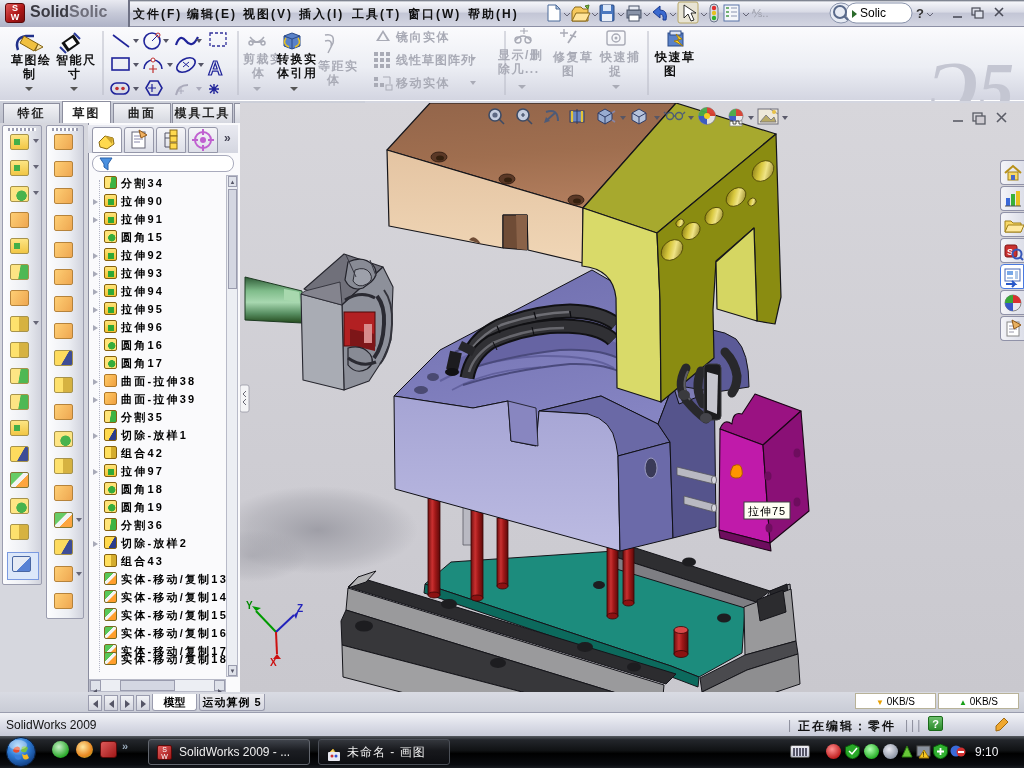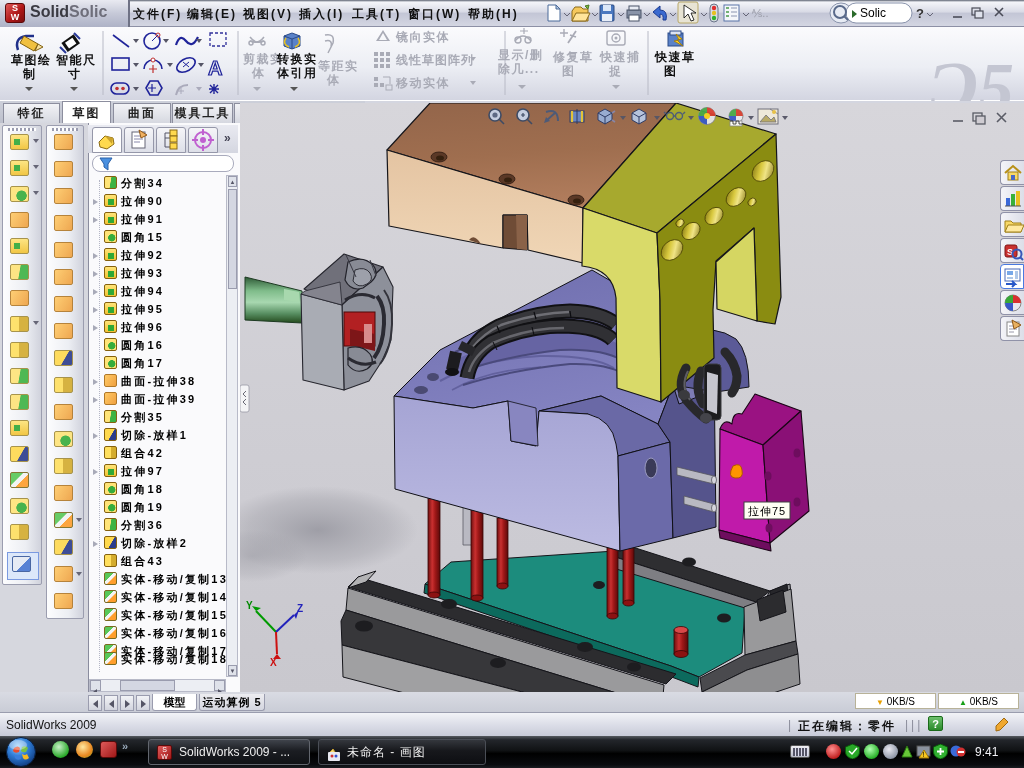--- a/index.html
+++ b/index.html
@@ -855,21 +855,21 @@
       <ellipse cx="16" cy="9" rx="9" ry="5" fill="#fff" opacity="0.35"></ellipse>
     </svg>
   <span class="abs qk" style="left:52px;background:radial-gradient(circle at 40% 35%,#c8f0c8,#28a828 70%,#0a6a0a)"></span>
   <span class="abs qk" style="left:76px;background:radial-gradient(circle at 40% 35%,#ffe8a0,#e88820 60%,#7a9a20)"></span>
   <span class="abs qk" style="left:100px;border-radius:3px;background:linear-gradient(135deg,#e05a5a,#a01818);border:1px solid #5c0a0a"></span>
   <span class="abs" style="left:122px;top:4px;color:#9ab;font-size:11px;font-weight:bold">»</span>
   <span class="abs tbtn" style="left:148px;width:162px;background:linear-gradient(180deg,#3f434b,#1b1d22 45%,#101216);border:1px solid #62666e">
     <span class="abs" style="left:8px;top:5px;width:15px;height:15px;background:linear-gradient(135deg,#e05a5a,#a01818);border-radius:2px;border:1px solid #5c0a0a;color:#fff;font-size:7px;line-height:7px;text-align:center">S<br>W</span>
     <span class="abs" style="left:30px;letter-spacing:0">SolidWorks 2009 - ...</span>
   </span>
-  <span class="abs tbtn" style="left:318px;width:168px;background:linear-gradient(180deg,#34373d,#17181c 45%,#0d0e12);border:1px solid #4a4e56">
+  <span class="abs tbtn" style="left:318px;width:132px;background:linear-gradient(180deg,#34373d,#17181c 45%,#0d0e12);border:1px solid #4a4e56">
     <span class="abs" style="left:8px;top:6px;width:14px;height:14px"><svg width="14" height="14">
           <rect x="1" y="4" width="12" height="9" rx="1" fill="#e8e8f0"></rect>
           <path d="M3,4 l3,-3 2,3" stroke="#c8a030" fill="#f8d870"></path>
           <circle cx="5" cy="8" r="1.5" fill="#d03030"></circle>
           <circle cx="9" cy="8" r="1.5" fill="#3050d0"></circle>
         </svg></span>
     <span class="abs" style="left:28px;letter-spacing:1px">未命名 - 画图</span>
   </span>
   <span class="abs" style="left:790px;top:9px;width:20px;height:13px;background:linear-gradient(#f0f0f4,#b8bcc8);border-radius:2px;border:1px solid #555">
       <span class="abs" style="left:2px;top:2px;width:15px;height:8px;background:repeating-linear-gradient(90deg,#556 0 2px,#dde 2px 3px)"></span>
@@ -891,21 +891,21 @@
       </svg></span>
   <span class="abs tray" style="left:933px"><svg width="15" height="15">
         <path d="M7.5,0 l7,3 v5 q0,5 -7,7 q-7,-2 -7,-7 v-5 z" fill="#30b030" stroke="#0a5a0a"></path>
         <path d="M7.5,4 v7 M4,7.5 h7" stroke="#fff" stroke-width="1.8"></path>
       </svg></span>
   <span class="abs tray" style="left:950px"><svg width="16" height="15">
         <circle cx="6" cy="7" r="5.5" fill="#3a6ad8"></circle>
         <circle cx="11" cy="8" r="4.5" fill="#d03030"></circle>
         <rect x="8" y="7" width="6" height="2" fill="#fff"></rect>
       </svg></span>
-  <span class="abs" style="left:975px;top:9px;color:#f0f0f5;font-size:12px">9:41</span>
+  <span class="abs" style="left:975px;top:9px;color:#f0f0f5;font-size:12px">9:10</span>
 </div>
 <div class="abs" id="taskpane">
     <div class="abs tpb" style="top:160px;">
       <span class="abs" style="left:1px;top:1px"><svg width="22" height="22">
           <path d="M3,11 l8,-7 8,7" fill="none" stroke="#b89018" stroke-width="2"></path>
           <rect x="6" y="10" width="10" height="8" fill="#f8d868" stroke="#a08018"></rect>
           <rect x="9" y="13" width="4" height="5" fill="#4a68c8"></rect>
         </svg></span>
     </div>
 <div class="abs tpb" style="top:186px;">

